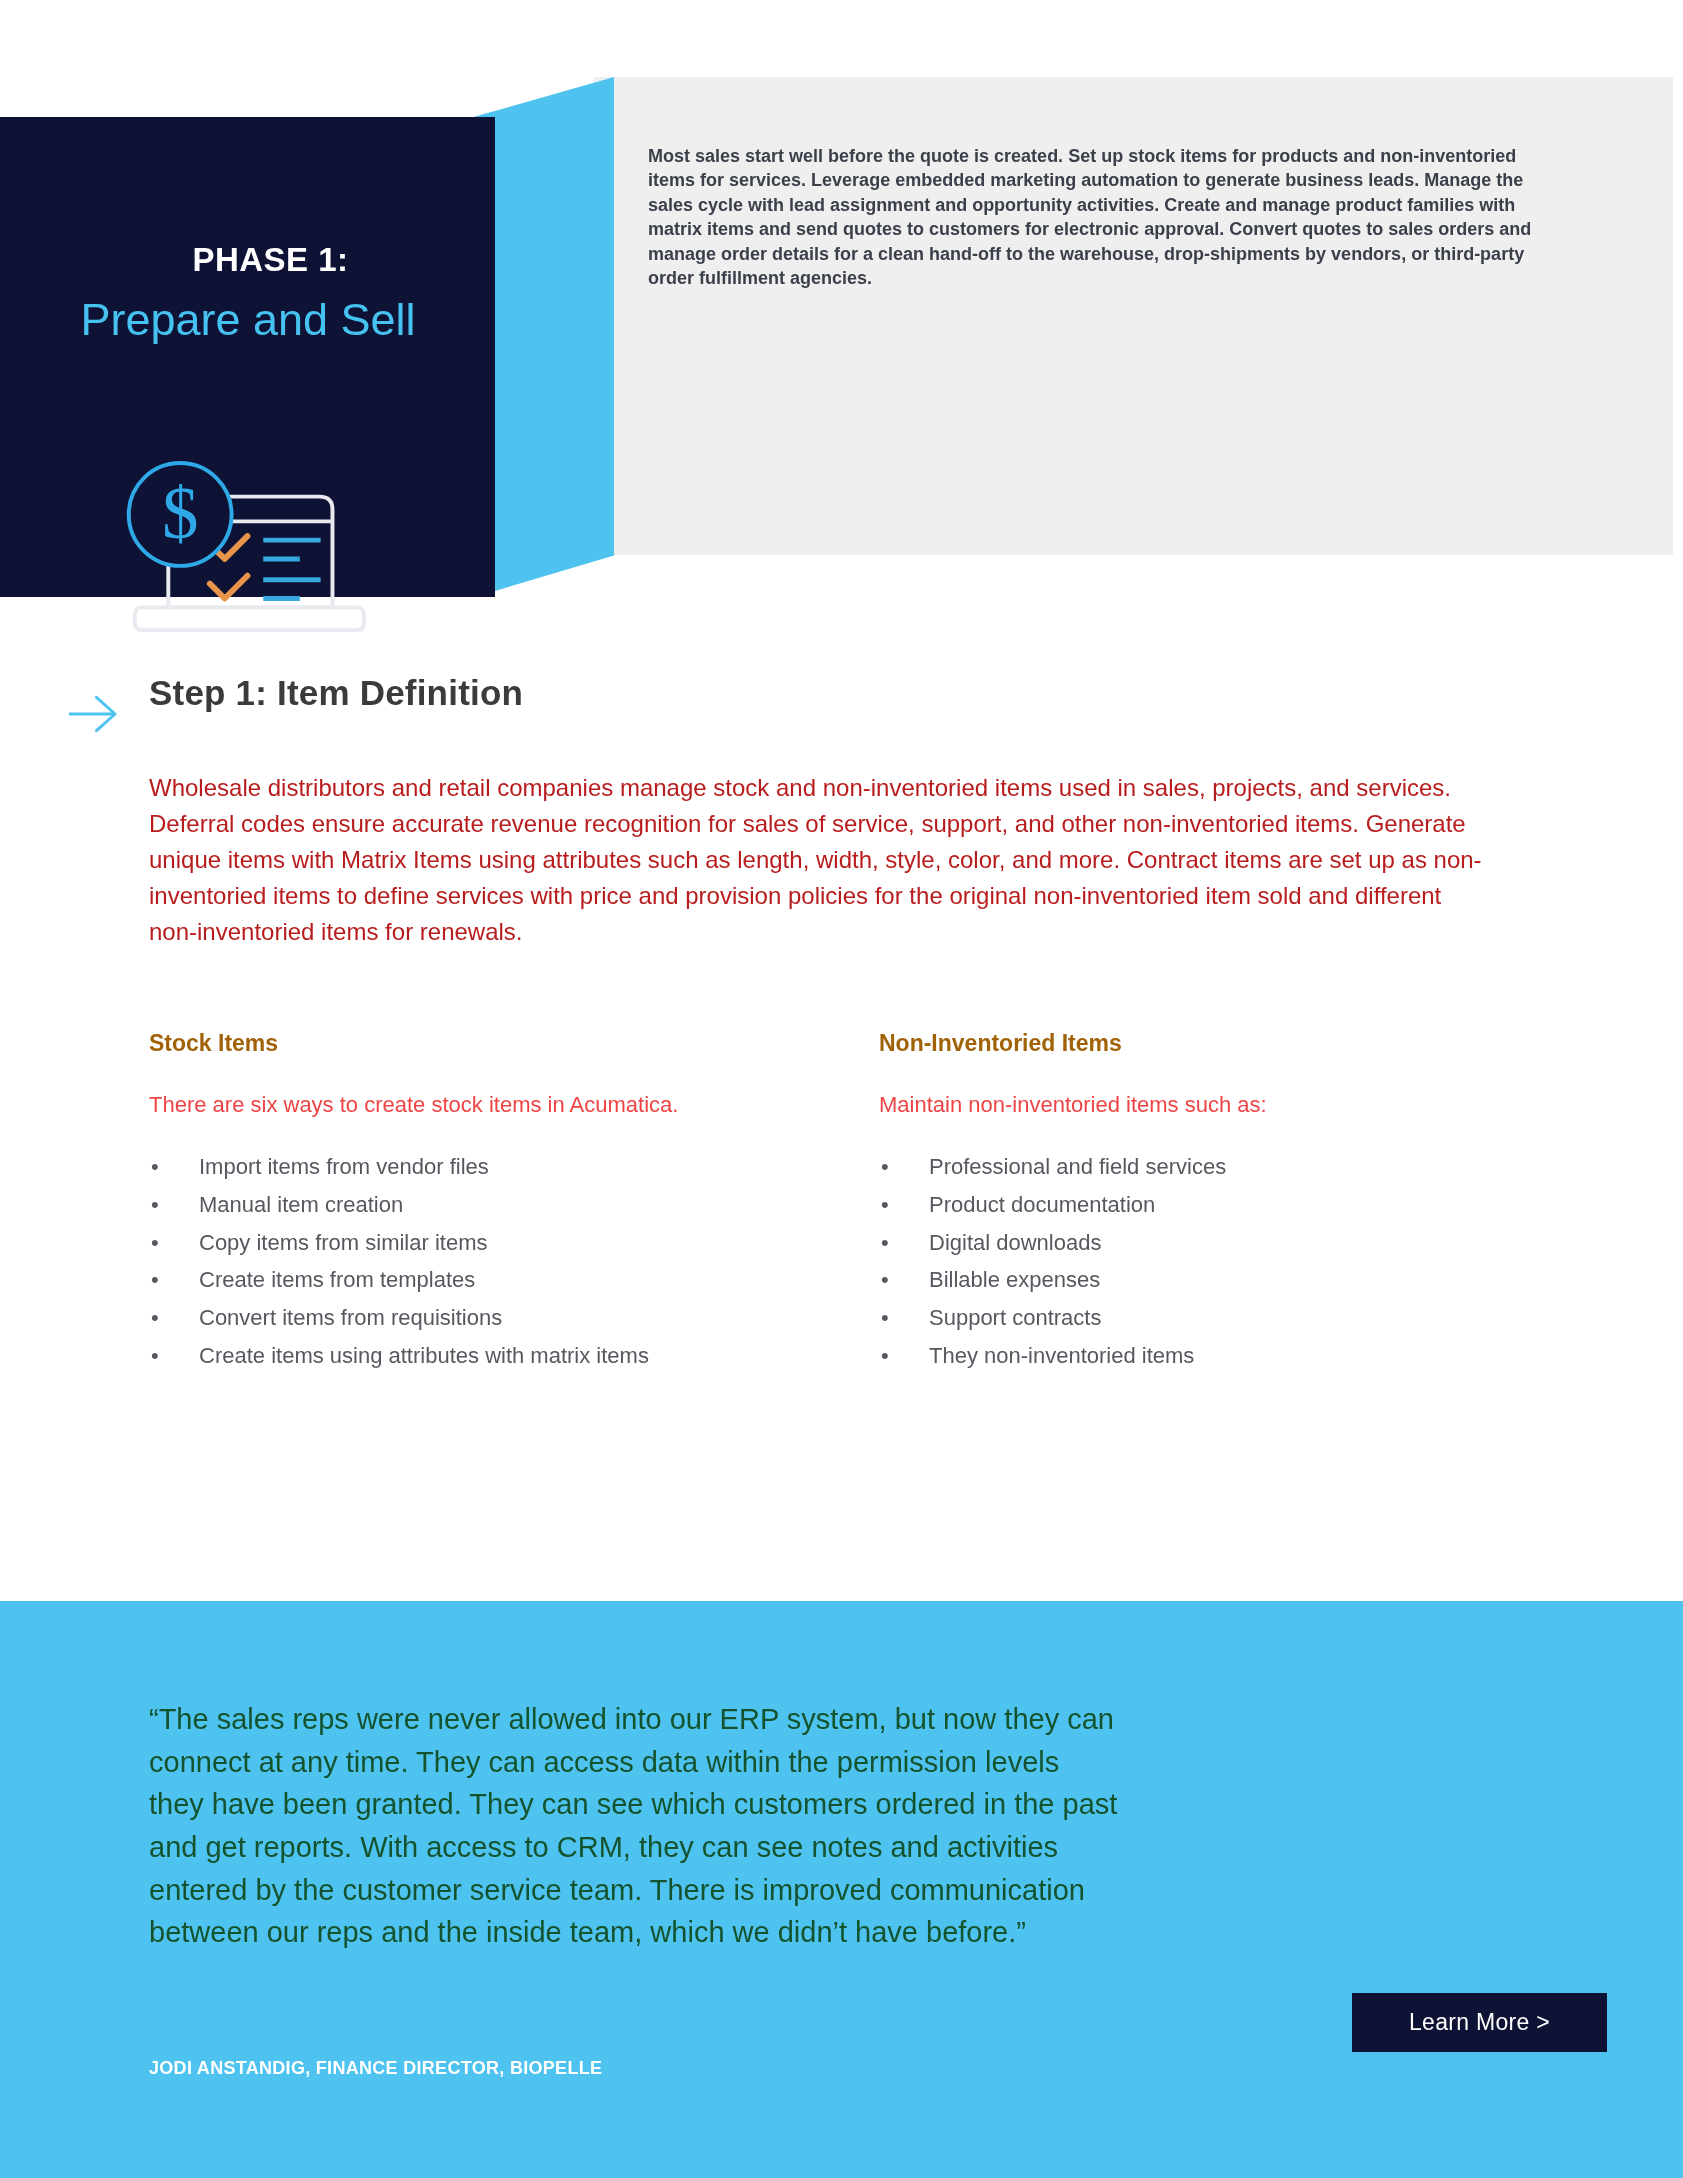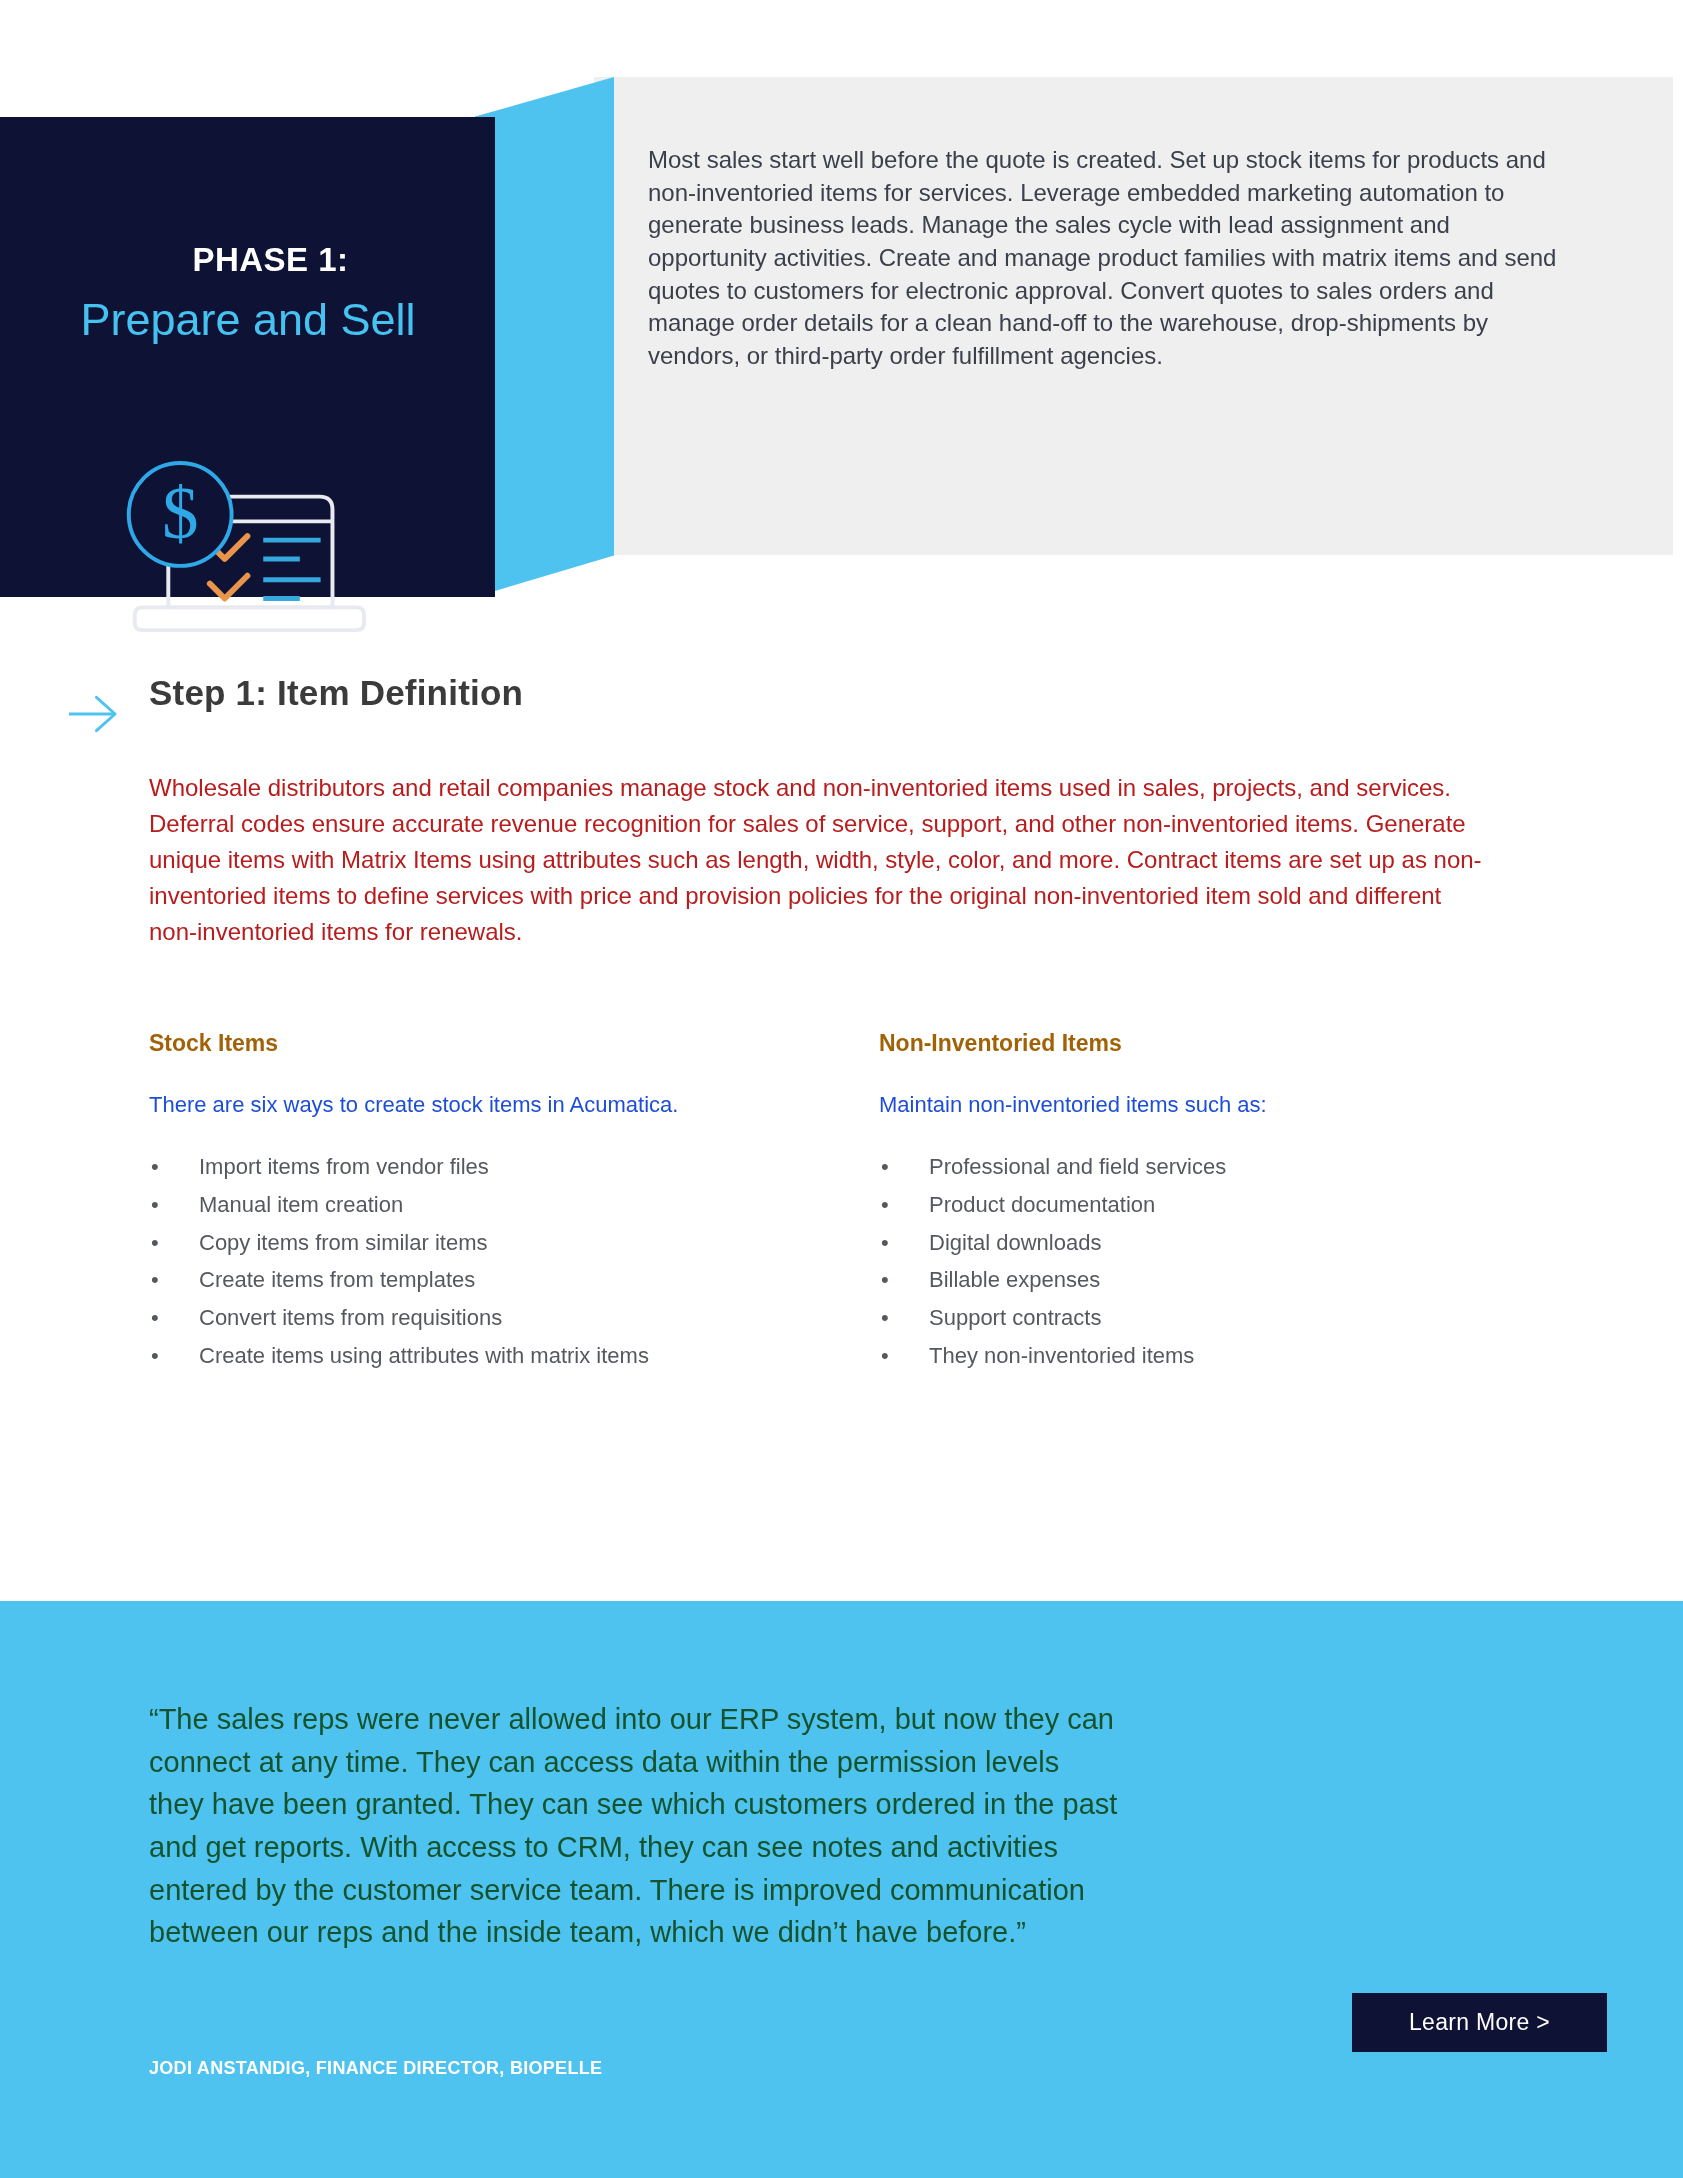--- a/index.html
+++ b/index.html
@@ -73,24 +73,24 @@
     left: 107px;
     top: 342px;
     width: 267px;
     height: 188px;
   }
   #hero-body {
     position: absolute;
     left: 648px;
     top: 67px;
     width: 911px;
-    font-size: 24px;
+    font-size: 18px;
     line-height: 1.36;
     color: #3a3f4a;
-    font-weight: 400;
+    font-weight: 700;
   }
 
   
   #step-section {
     position: absolute;
     left: 0;
     top: 673px;
     width: 1683px;
   }
   #step-arrow-icon {
@@ -136,21 +136,21 @@
   #col-right { left: 879px; }
   .col-title {
     font-size: 23px;
     font-weight: bold;
     color: #a16207;
     margin: 0 0 35px 0;
   }
   .col-lead {
     font-size: 22px;
     font-weight: 300;
-    color: #1d4ed8;
+    color: #ef4444;
     margin: 0 0 30px 0;
   }
   .bullets {
     list-style: none;
     margin: 0;
     padding: 0;
   }
   .bullets li {
     position: relative;
     padding-left: 50px;

